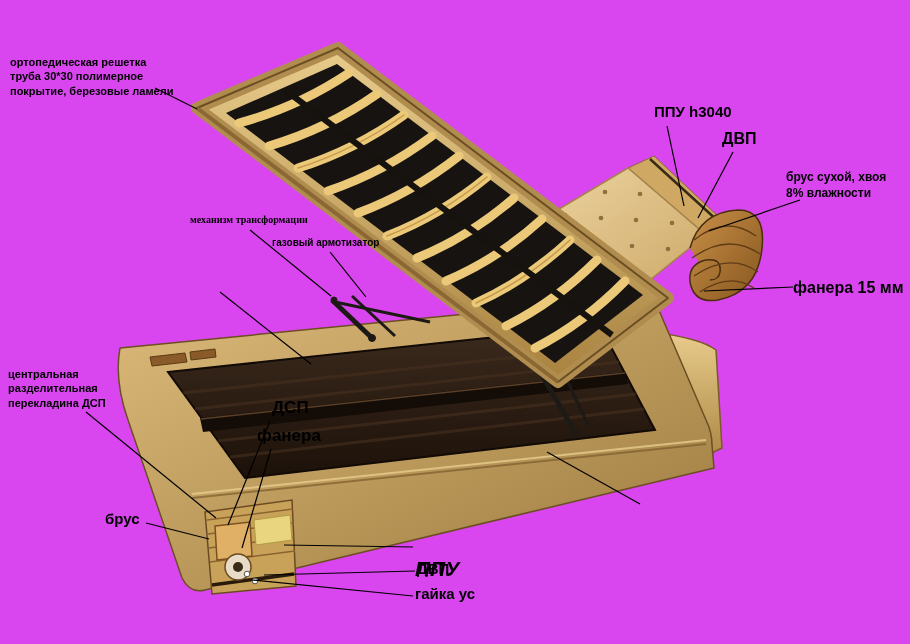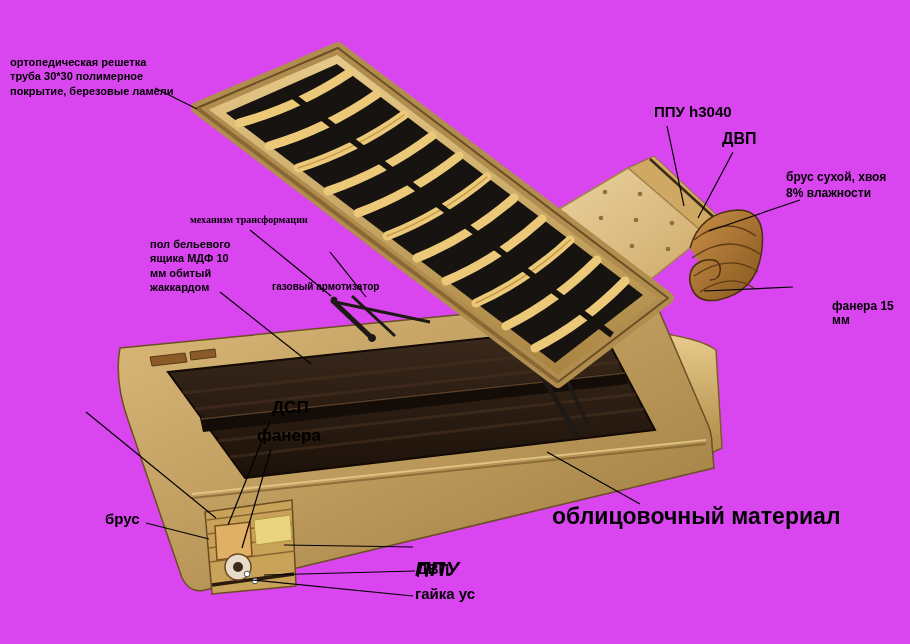--- a/index.html
+++ b/index.html
@@ -9,23 +9,23 @@
   }
   .art{position:absolute;left:0;top:0;width:910px;height:644px;}
   .lbl{
     position:absolute;font-weight:700;color:#000;
     white-space:pre-line;z-index:5;
   }
   #lbl-ortho{left:10px;top:55px;width:172px;font-size:11px;line-height:1.3;}
   #lbl-ppu-h3040{left:648px;top:103px;font-size:15px;margin-left:6px;}
   #lbl-dvp-top{left:722px;top:130px;font-size:16px;}
   #lbl-brus-dry{left:786px;top:170px;width:128px;font-size:12px;line-height:1.3;}
-  #lbl-fanera15{left:832px;top:279px;font-size:12px;margin-top:20px;}
+  #lbl-fanera15{left:793px;top:279px;font-size:16px;}
   #lbl-mechanism{left:190px;top:214px;font-size:10px;font-family:Liberation Serif, serif;}
-  #lbl-gas{left:272px;top:237px;font-size:10px;margin-top:44px;}
+  #lbl-gas{left:272px;top:237px;font-size:10px;}
   #lbl-boxfloor{left:150px;top:237px;width:102px;font-size:11px;line-height:1.3;}
   #lbl-central{left:8px;top:367px;width:118px;font-size:11px;line-height:1.3;}
   #lbl-dsp{left:272px;top:398px;font-size:17px;}
   #lbl-fanera{left:257px;top:426px;font-size:17px;}
   #lbl-brus{left:105px;top:510px;font-size:15px;}
   #lbl-ppu{left:415px;top:557px;font-size:21px;font-style:italic;}
   #lbl-dvp-b{left:417px;top:560px;font-size:15px;}
   #lbl-gaika{left:415px;top:585px;font-size:15px;text-align:center;}
   #lbl-facing{left:552px;top:503px;font-size:23px;}
 </style>
@@ -198,25 +198,23 @@
   <div class="lbl" id="lbl-ortho">ортопедическая решетка
 труба 30*30 полимерное
 покрытие, березовые ламели</div>
   <div class="lbl" id="lbl-ppu-h3040">ППУ h3040</div>
   <div class="lbl" id="lbl-dvp-top">ДВП</div>
   <div class="lbl" id="lbl-brus-dry">брус сухой, хвоя
 8% влажности</div>
   <div class="lbl" id="lbl-fanera15">фанера 15 мм</div>
   <div class="lbl" id="lbl-mechanism">механизм трансформации</div>
   <div class="lbl" id="lbl-gas">газовый армотизатор</div>
-  <div class="lbl" id="lbl-boxfloor">пол бельевого
-ящика МДФ 10
-мм обитый
-жаккардом</div>
+  <div class="lbl" id="lbl-central">центральная
+разделительная
+перекладина ДСП</div>
   <div class="lbl" id="lbl-dsp">ДСП</div>
   <div class="lbl" id="lbl-fanera">фанера</div>
   <div class="lbl" id="lbl-brus">брус</div>
   <div class="lbl" id="lbl-ppu">ППУ</div>
   <div class="lbl" id="lbl-dvp-b">ДВП</div>
   <div class="lbl" id="lbl-gaika">гайка ус</div>
-  <div class="lbl" id="lbl-facing">облицовочный материал</div>
 
 </div>
 
 </body></html>

